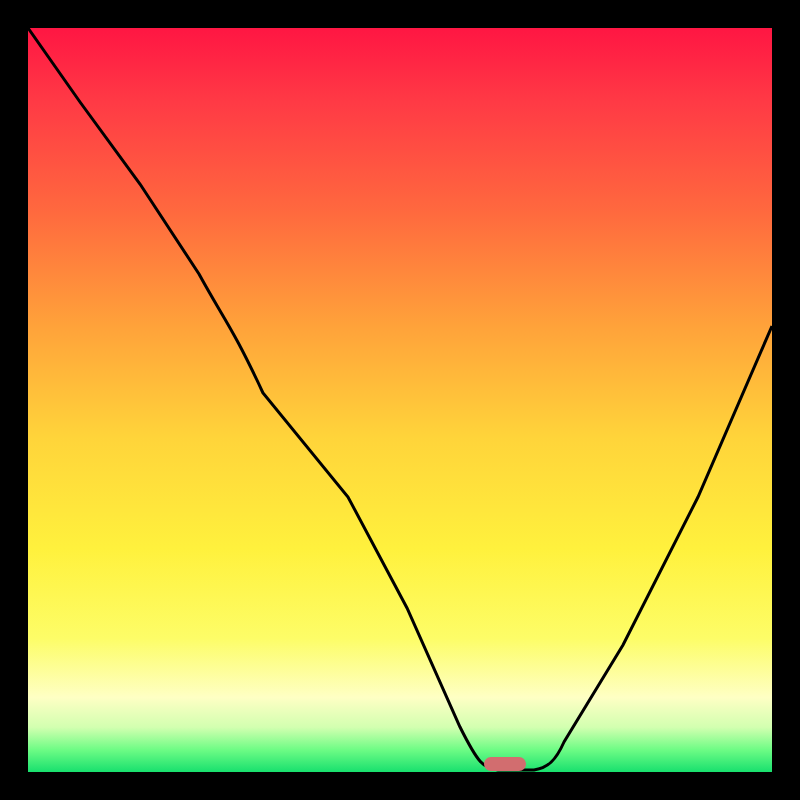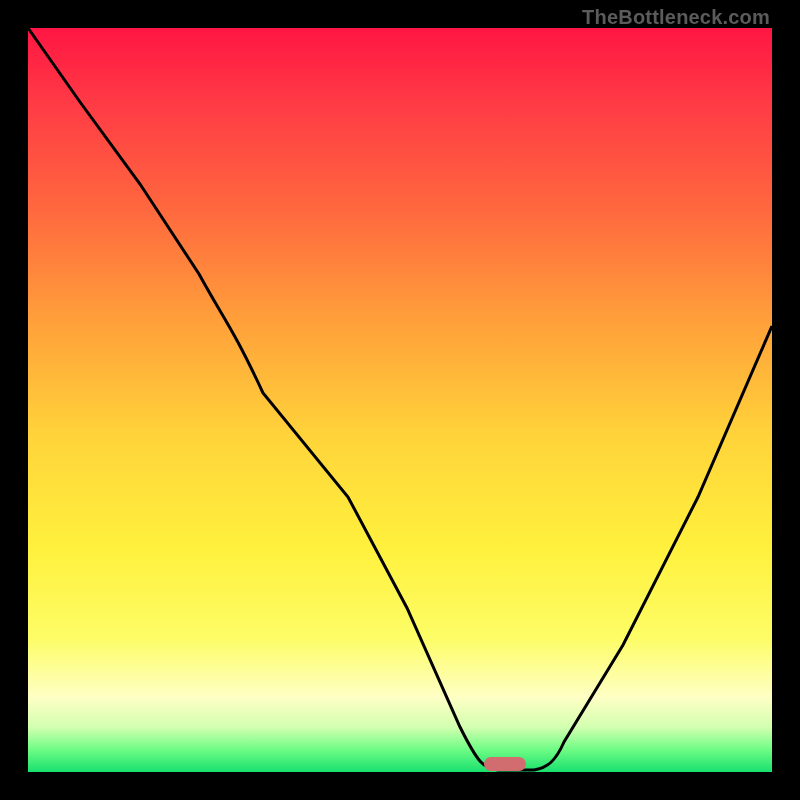--- a/index.html
+++ b/index.html
@@ -81,15 +81,14 @@
                L 506 742
                C 520 740 528 732 536 714
                L 595 617
                L 670 469
                L 744 298"></path>
     </svg>
 
     <div class="marker" style="left:456px; top:729px;"></div>
   </div>
 
-  <div class="attribution">TheBottleneck.com</div>
 
 </div>
 
 </body></html>

